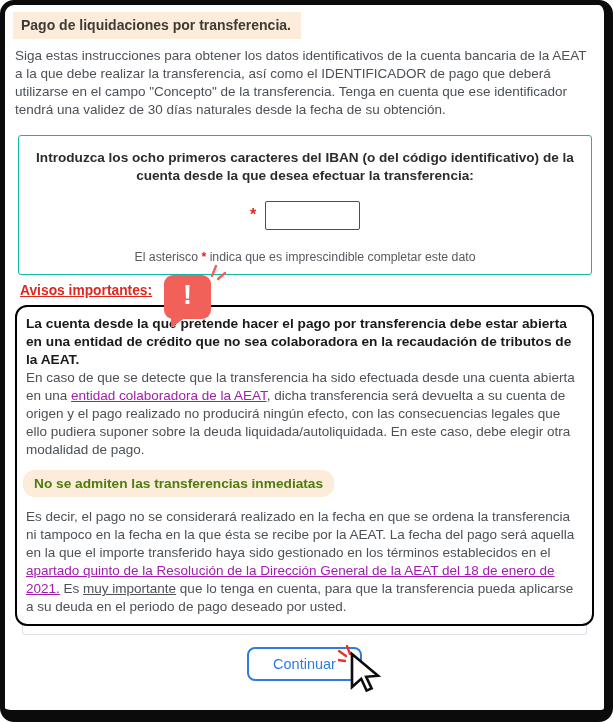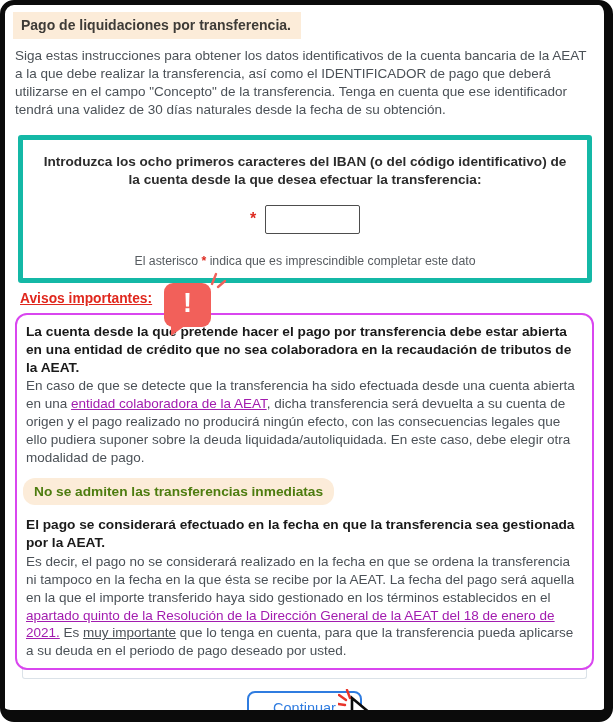--- a/index.html
+++ b/index.html
@@ -29,21 +29,21 @@
 
   .intro {
     margin:8px 1px 16px 1px;
     font-size:13.5px;
     line-height:1.33;
     color:#4b5157;
   }
 
   .iban-box {
     margin:14px 3px 0 4px;
-    border:5px solid #14b8a6;
+    border:1px solid #14b8a6;
     border-radius:3px;
     padding:13px 16px 10px 16px;
   }
   .iban-instruction {
     font-weight:bold;
     text-align:center;
     font-size:13.6px;
     line-height:1.36;
     color:#2c2c2c;
     max-width:545px;
@@ -72,21 +72,21 @@
     color:#e0271d;
     font-weight:bold;
     font-size:13.8px;
     text-decoration:underline;
   }
 
   .avisos-wrap { position:relative; margin-top:7px; }
 
   .red-box {
     position:relative; z-index:1;
-    border:2px solid #d946ef;
+    border:2px solid #000000;
     border-radius:12px;
     padding:8px 12px 8px 9px;
     margin:0 1px;
   }
   .warn-para { margin:0; font-size:13.5px; line-height:1.33; color:#4b5157; }
   .warn-para strong { color:#1a1a1a; font-size:13.7px; }
   .warn-highlight {
     display:inline-block;
     background:#fcecd9;
     color:#4d7c0f;
@@ -174,21 +174,20 @@
         <svg class="bubble-sparks" width="20" height="18" viewBox="0 0 20 18">
           <line x1="5" y1="12" x2="9" y2="2" stroke="#f2605a" stroke-width="2.4" stroke-linecap="round"></line>
           <line x1="11" y1="15" x2="18" y2="9" stroke="#f2605a" stroke-width="2.4" stroke-linecap="round"></line>
         </svg>
       </div>
 
       <div class="red-box">
         <p class="warn-para"><strong>La cuenta desde la que pretende hacer el pago por transferencia debe estar abierta en una entidad de crédito que no sea colaboradora en la recaudación de tributos de la AEAT.</strong></p>
         <p class="warn-para"><span>En caso de que se detecte que la transferencia ha sido efectuada desde una cuenta abierta en una </span><a class="link">entidad colaboradora de la AEAT</a><span>, dicha transferencia será devuelta a su cuenta de origen y el pago realizado no producirá ningún efecto, con las consecuencias legales que ello pudiera suponer sobre la deuda liquidada/autoliquidada. En este caso, debe elegir otra modalidad de pago.</span></p>
         <div><span class="warn-highlight">No se admiten las transferencias inmediatas</span></div>
-        <p class="warn-para"><strong>El pago se considerará efectuado en la fecha en que la transferencia sea gestionada por la AEAT.</strong></p>
         <p class="warn-para"><span>Es decir, el pago no se considerará realizado en la fecha en que se ordena la transferencia ni tampoco en la fecha en la que ésta se recibe por la AEAT. La fecha del pago será aquella en la que el importe transferido haya sido gestionado en los términos establecidos en el </span><a class="link">apartado quinto de la Resolución de la Dirección General de la AEAT del 18 de enero de 2021.</a><span> Es </span><span class="u">muy importante</span><span> que lo tenga en cuenta, para que la transferencia pueda aplicarse a su deuda en el periodo de pago deseado por usted.</span></p>
       </div>
 
       <div class="gray-tail"></div>
     </div>
 
     <div class="button-row">
       <button class="continue-btn">Continuar</button>
       <span class="cursor-wrap">
         <svg width="50" height="50" viewBox="0 0 50 50">

